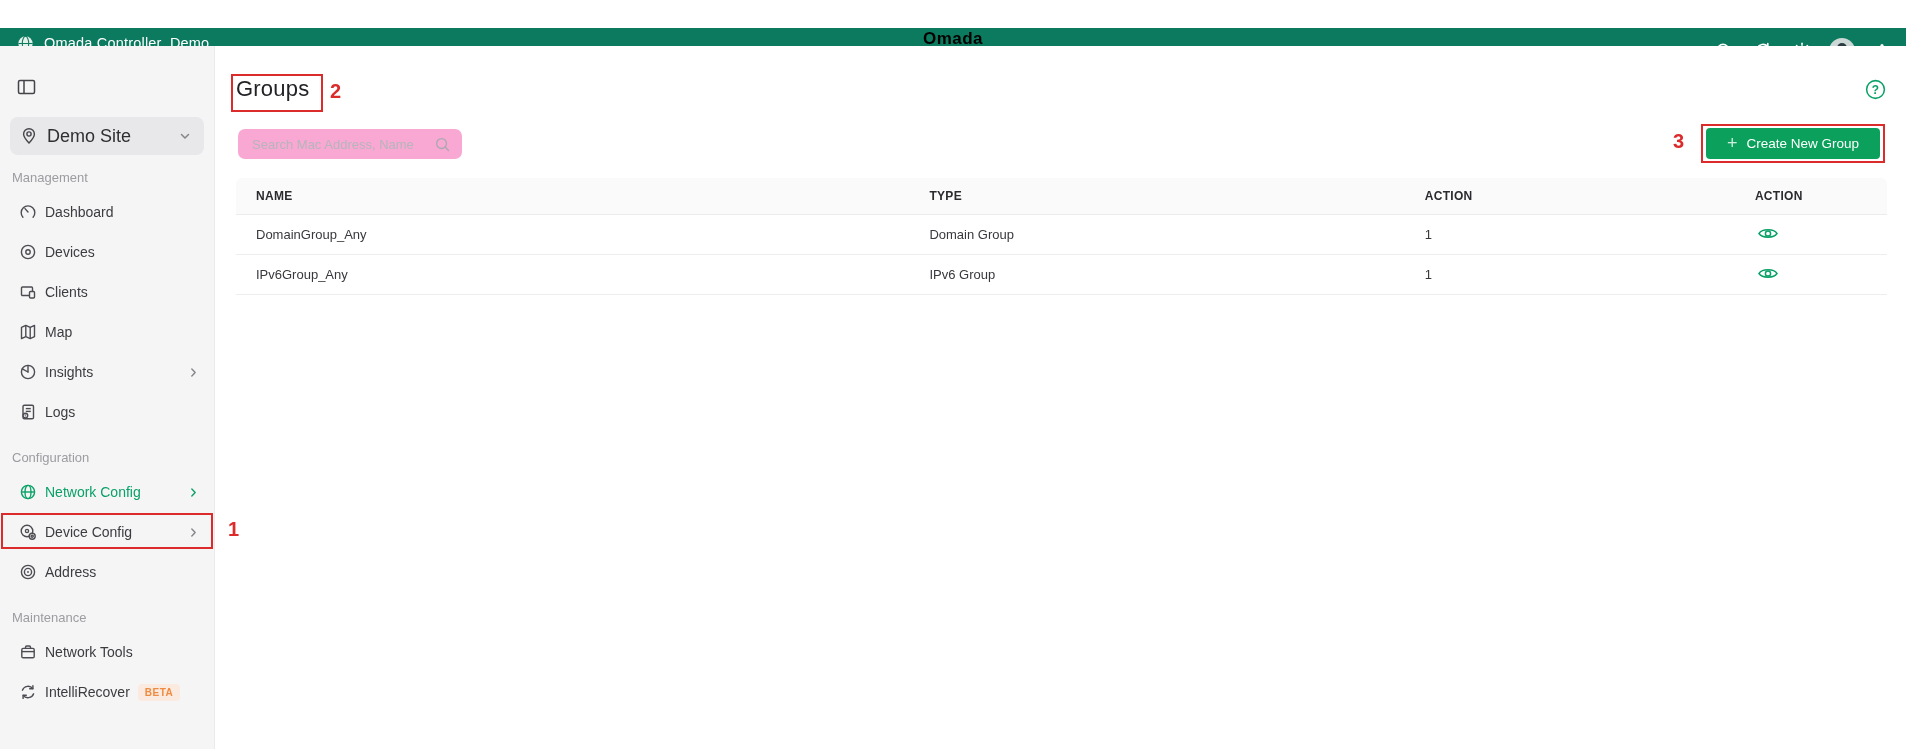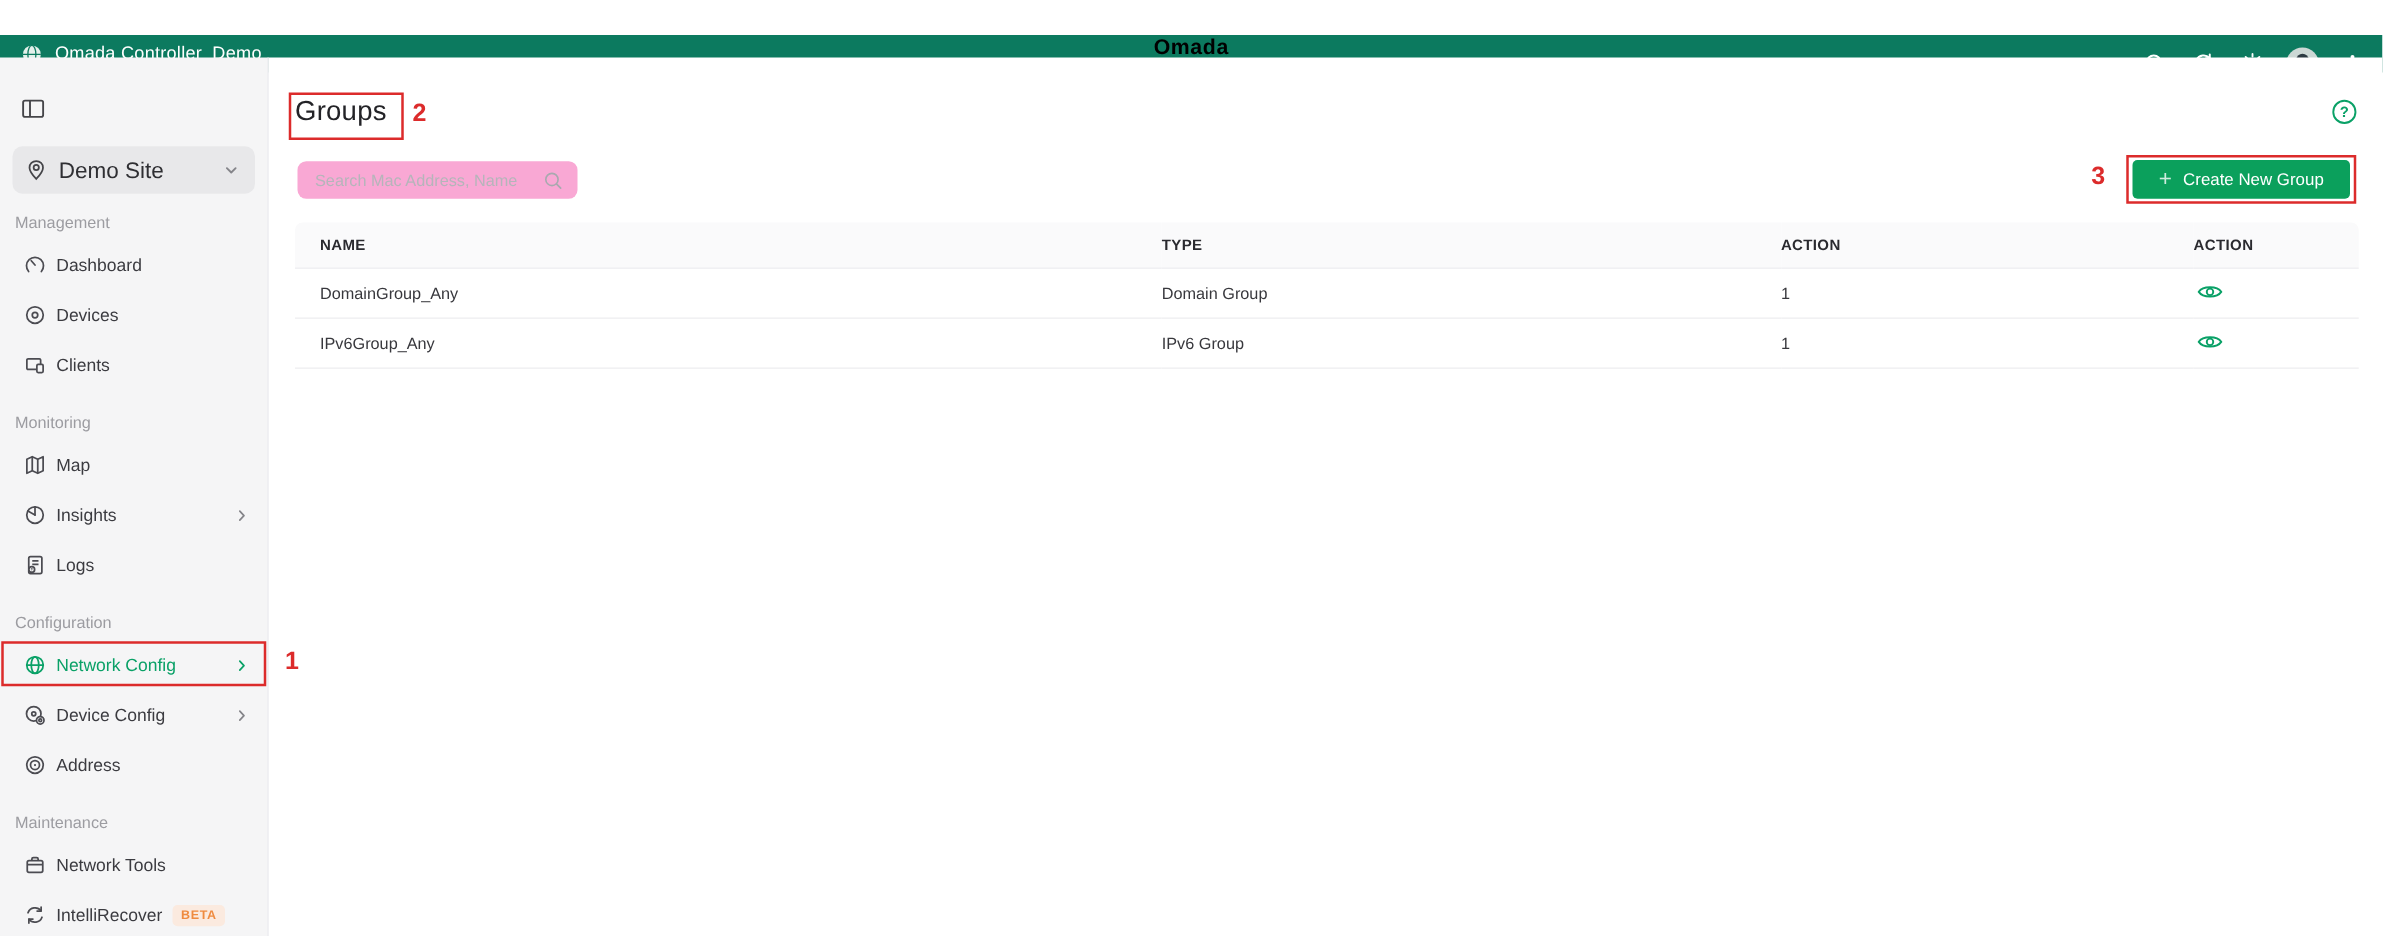--- a/index.html
+++ b/index.html
@@ -200,21 +200,20 @@
     <div class="side-item">
       <span>
         <svg width="18" height="18" viewBox="0 0 18 18" fill="none" stroke="#4c4c52" stroke-width="1.4">
           <rect x="2.5" y="4" width="11" height="8.5" rx="1"></rect>
           <rect x="10.5" y="8.5" width="5" height="6.5" rx="1" fill="#f5f5f6"></rect>
         </svg>
       </span>
       <span class="label">Clients</span>
     </div>
 
-    <div class="section-label">Monitoring</div>
 
     <div class="side-item">
       <span>
         <svg width="18" height="18" viewBox="0 0 18 18" fill="none" stroke="#4c4c52" stroke-width="1.4" stroke-linejoin="round">
           <path d="M2.5 4.4 l4.3-2 4.4 2 4.3-2 v11.2 l-4.3 2 -4.4-2 -4.3 2 z"></path>
           <line x1="6.8" y1="2.4" x2="6.8" y2="13.6"></line>
             <line x1="11.2" y1="4.4" x2="11.2" y2="15.6"></line>
         </svg>
       </span>
       <span class="label">Map</span>

